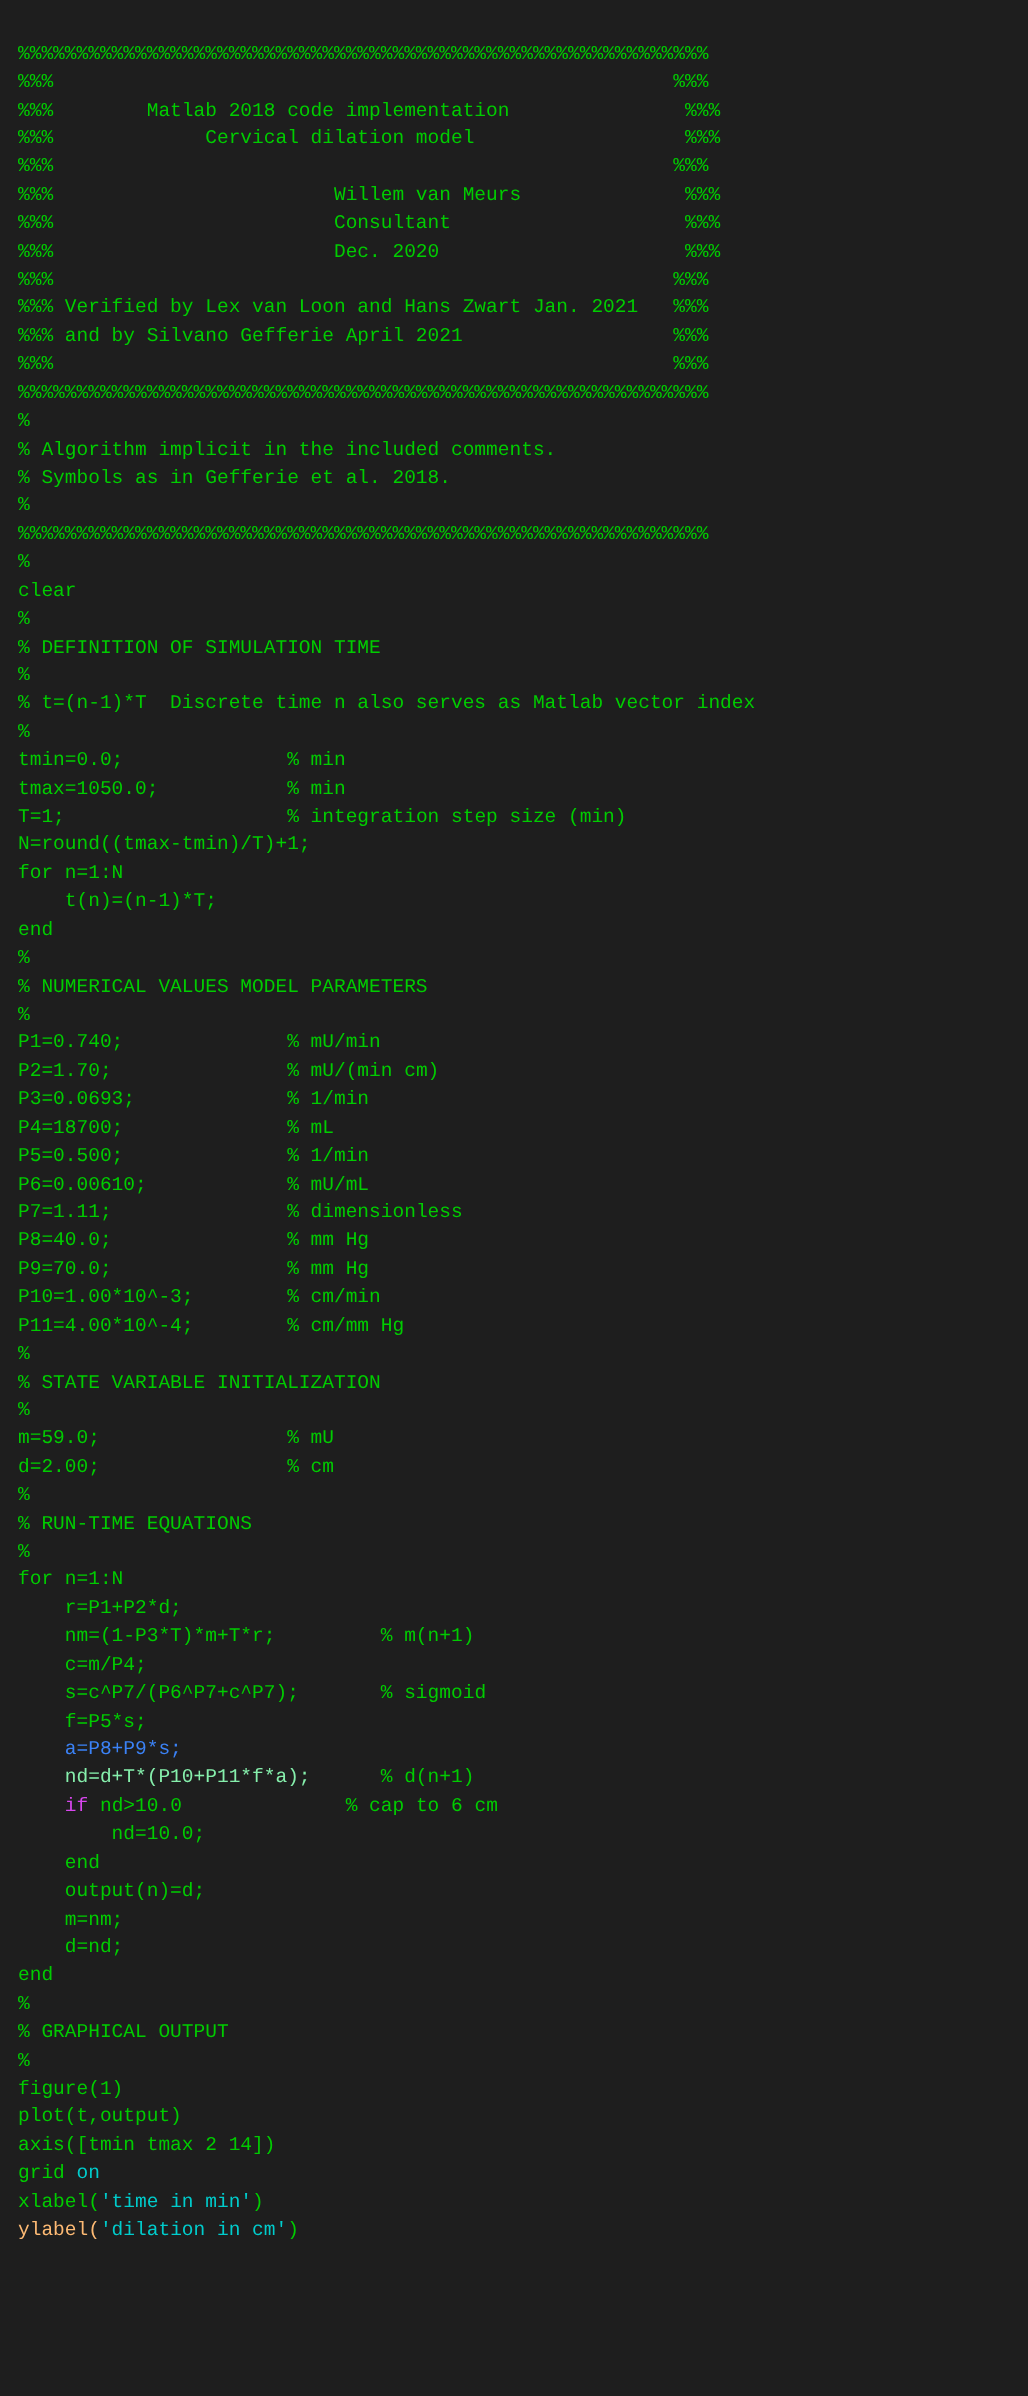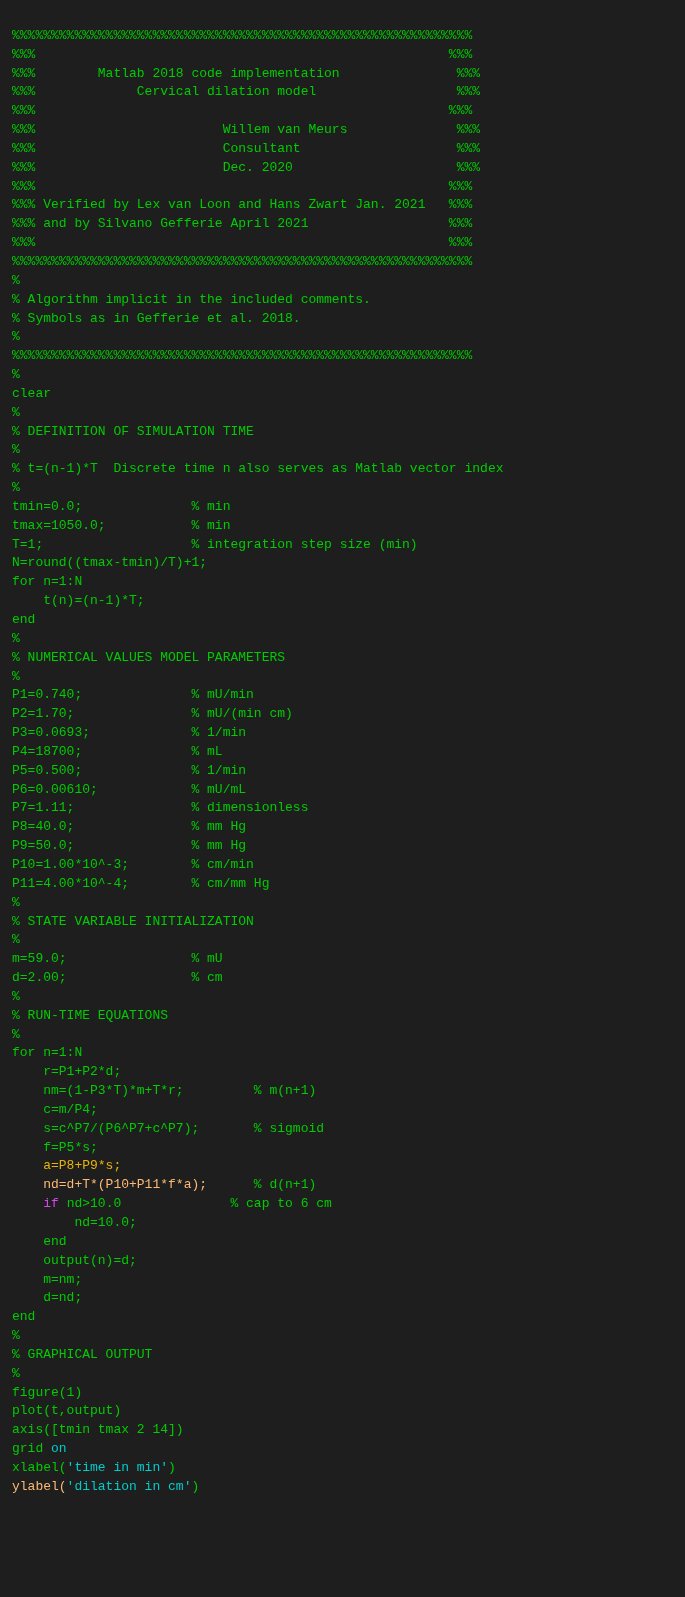--- a/index.html
+++ b/index.html
@@ -61,39 +61,39 @@
 <span style="color:#00cc00">% NUMERICAL VALUES MODEL PARAMETERS</span>
 <span style="color:#00cc00">%</span>
 <span style="color:#00cc00">P1=0.740;              </span><span style="color:#00cc00">% mU/min</span>
 <span style="color:#00cc00">P2=1.70;               </span><span style="color:#00cc00">% mU/(min cm)</span>
 <span style="color:#00cc00">P3=0.0693;             </span><span style="color:#00cc00">% 1/min</span>
 <span style="color:#00cc00">P4=18700;              </span><span style="color:#00cc00">% mL</span>
 <span style="color:#00cc00">P5=0.500;              </span><span style="color:#00cc00">% 1/min</span>
 <span style="color:#00cc00">P6=0.00610;            </span><span style="color:#00cc00">% mU/mL</span>
 <span style="color:#00cc00">P7=1.11;               </span><span style="color:#00cc00">% dimensionless</span>
 <span style="color:#00cc00">P8=40.0;               </span><span style="color:#00cc00">% mm Hg</span>
-<span style="color:#00cc00">P9=50.0;               </span><span style="color:#00cc00">% mm Hg</span>
+<span style="color:#00cc00">P9=70.0;               </span><span style="color:#00cc00">% mm Hg</span>
 <span style="color:#00cc00">P10=1.00*10^-3;        </span><span style="color:#00cc00">% cm/min</span>
 <span style="color:#00cc00">P11=4.00*10^-4;        </span><span style="color:#00cc00">% cm/mm Hg</span>
 <span style="color:#00cc00">%</span>
 <span style="color:#00cc00">% STATE VARIABLE INITIALIZATION</span>
 <span style="color:#00cc00">%</span>
 <span style="color:#00cc00">m=59.0;                </span><span style="color:#00cc00">% mU</span>
 <span style="color:#00cc00">d=2.00;                </span><span style="color:#00cc00">% cm</span>
 <span style="color:#00cc00">%</span>
 <span style="color:#00cc00">% RUN-TIME EQUATIONS</span>
 <span style="color:#00cc00">%</span>
 <span style="color:#00cc00">for n=1:N</span>
 <span style="color:#00cc00">    r=P1+P2*d;</span>
 <span style="color:#00cc00">    nm=(1-P3*T)*m+T*r;         </span><span style="color:#00cc00">% m(n+1)</span>
 <span style="color:#00cc00">    c=m/P4;</span>
 <span style="color:#00cc00">    s=c^P7/(P6^P7+c^P7);       </span><span style="color:#00cc00">% sigmoid</span>
 <span style="color:#00cc00">    f=P5*s;</span>
-<span style="color:#eab308">    a=P8+P9*s;</span>
-<span style="color:#fdba74">    nd=d+T*(P10+P11*f*a);      </span><span style="color:#00cc00">% d(n+1)</span>
+<span style="color:#3b82f6">    a=P8+P9*s;</span>
+<span style="color:#86efac">    nd=d+T*(P10+P11*f*a);      </span><span style="color:#00cc00">% d(n+1)</span>
 <span style="color:#00cc00">    <span style="color:#d946ef">if</span> nd&gt;10.0              </span><span style="color:#00cc00">% cap to 6 cm</span>
 <span style="color:#00cc00">        nd=10.0;</span>
 <span style="color:#00cc00">    end</span>
 <span style="color:#00cc00">    output(n)=d;</span>
 <span style="color:#00cc00">    m=nm;</span>
 <span style="color:#00cc00">    d=nd;</span>
 <span style="color:#00cc00">end</span>
 <span style="color:#00cc00">%</span>
 <span style="color:#00cc00">% GRAPHICAL OUTPUT</span>
 <span style="color:#00cc00">%</span>

